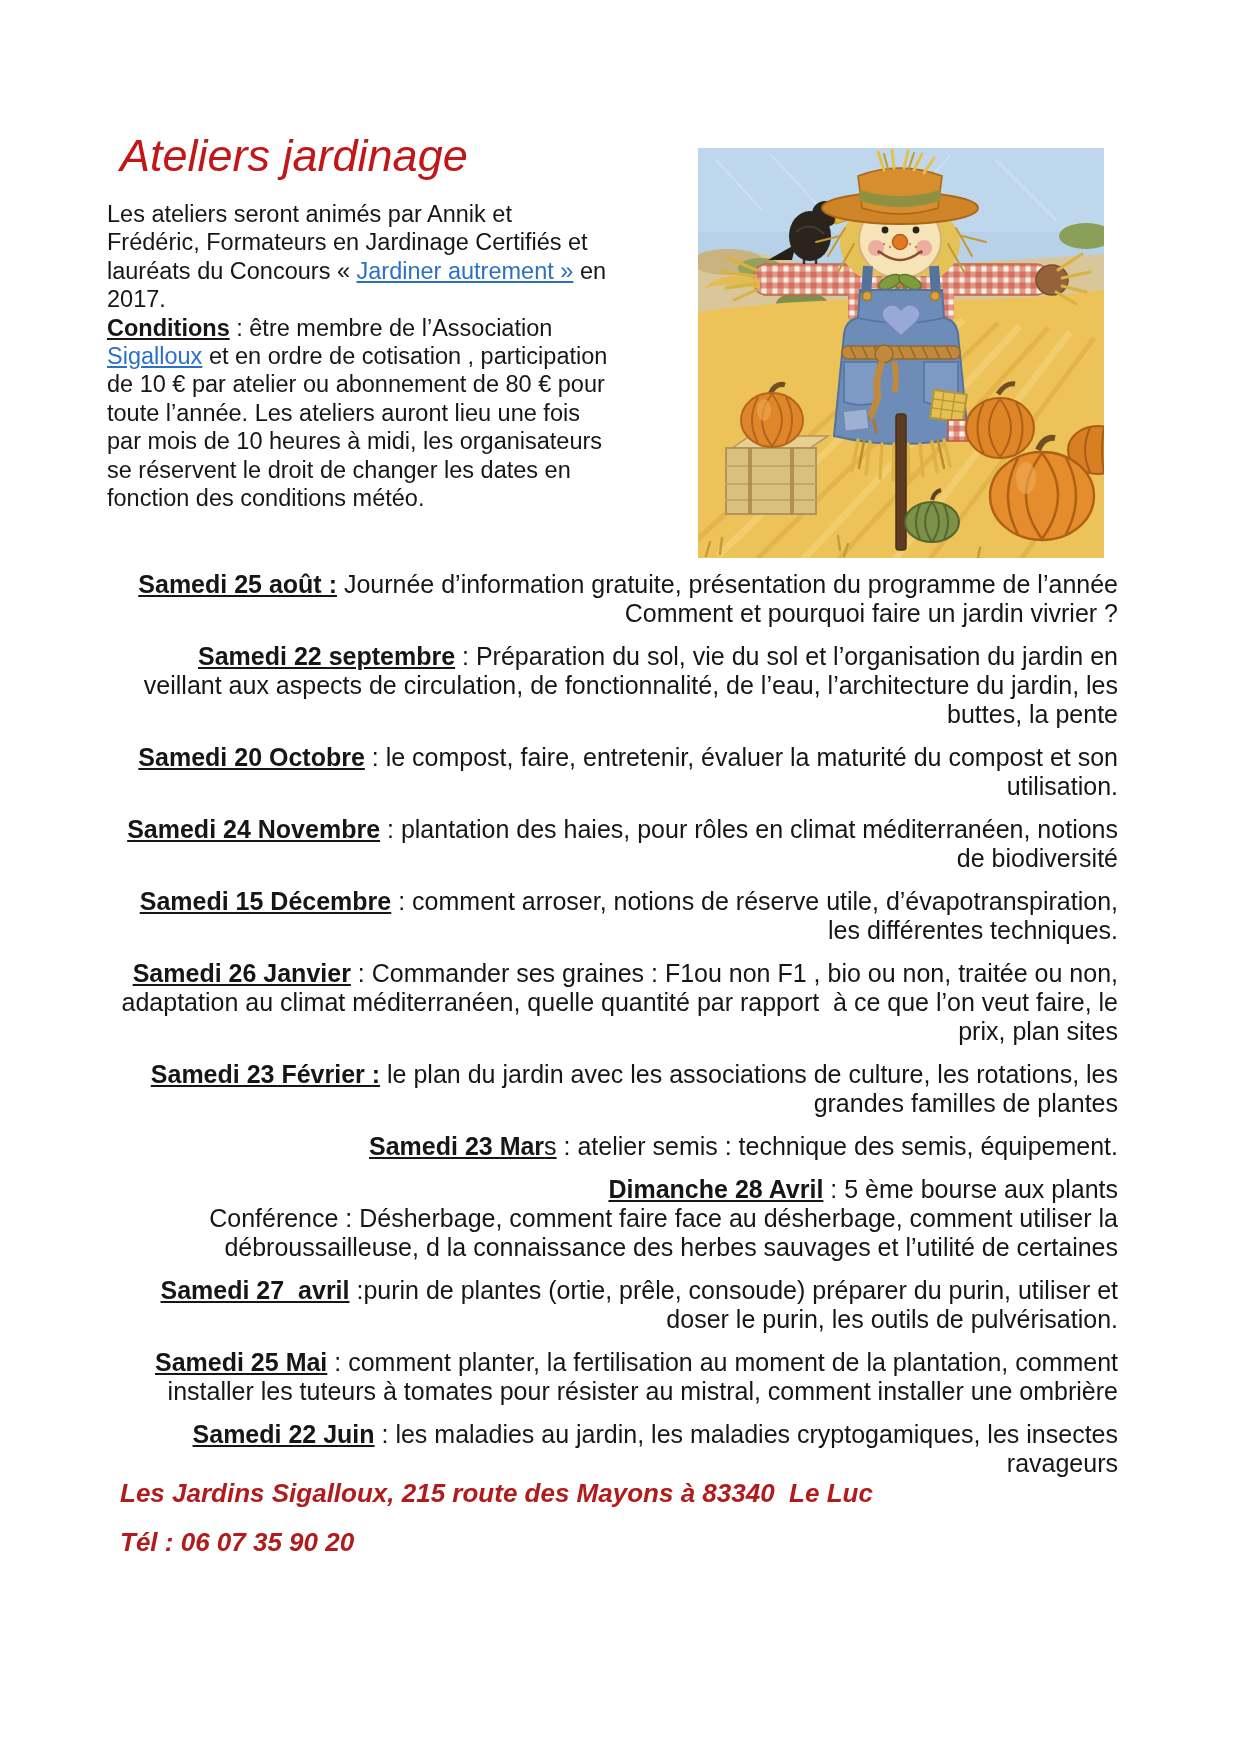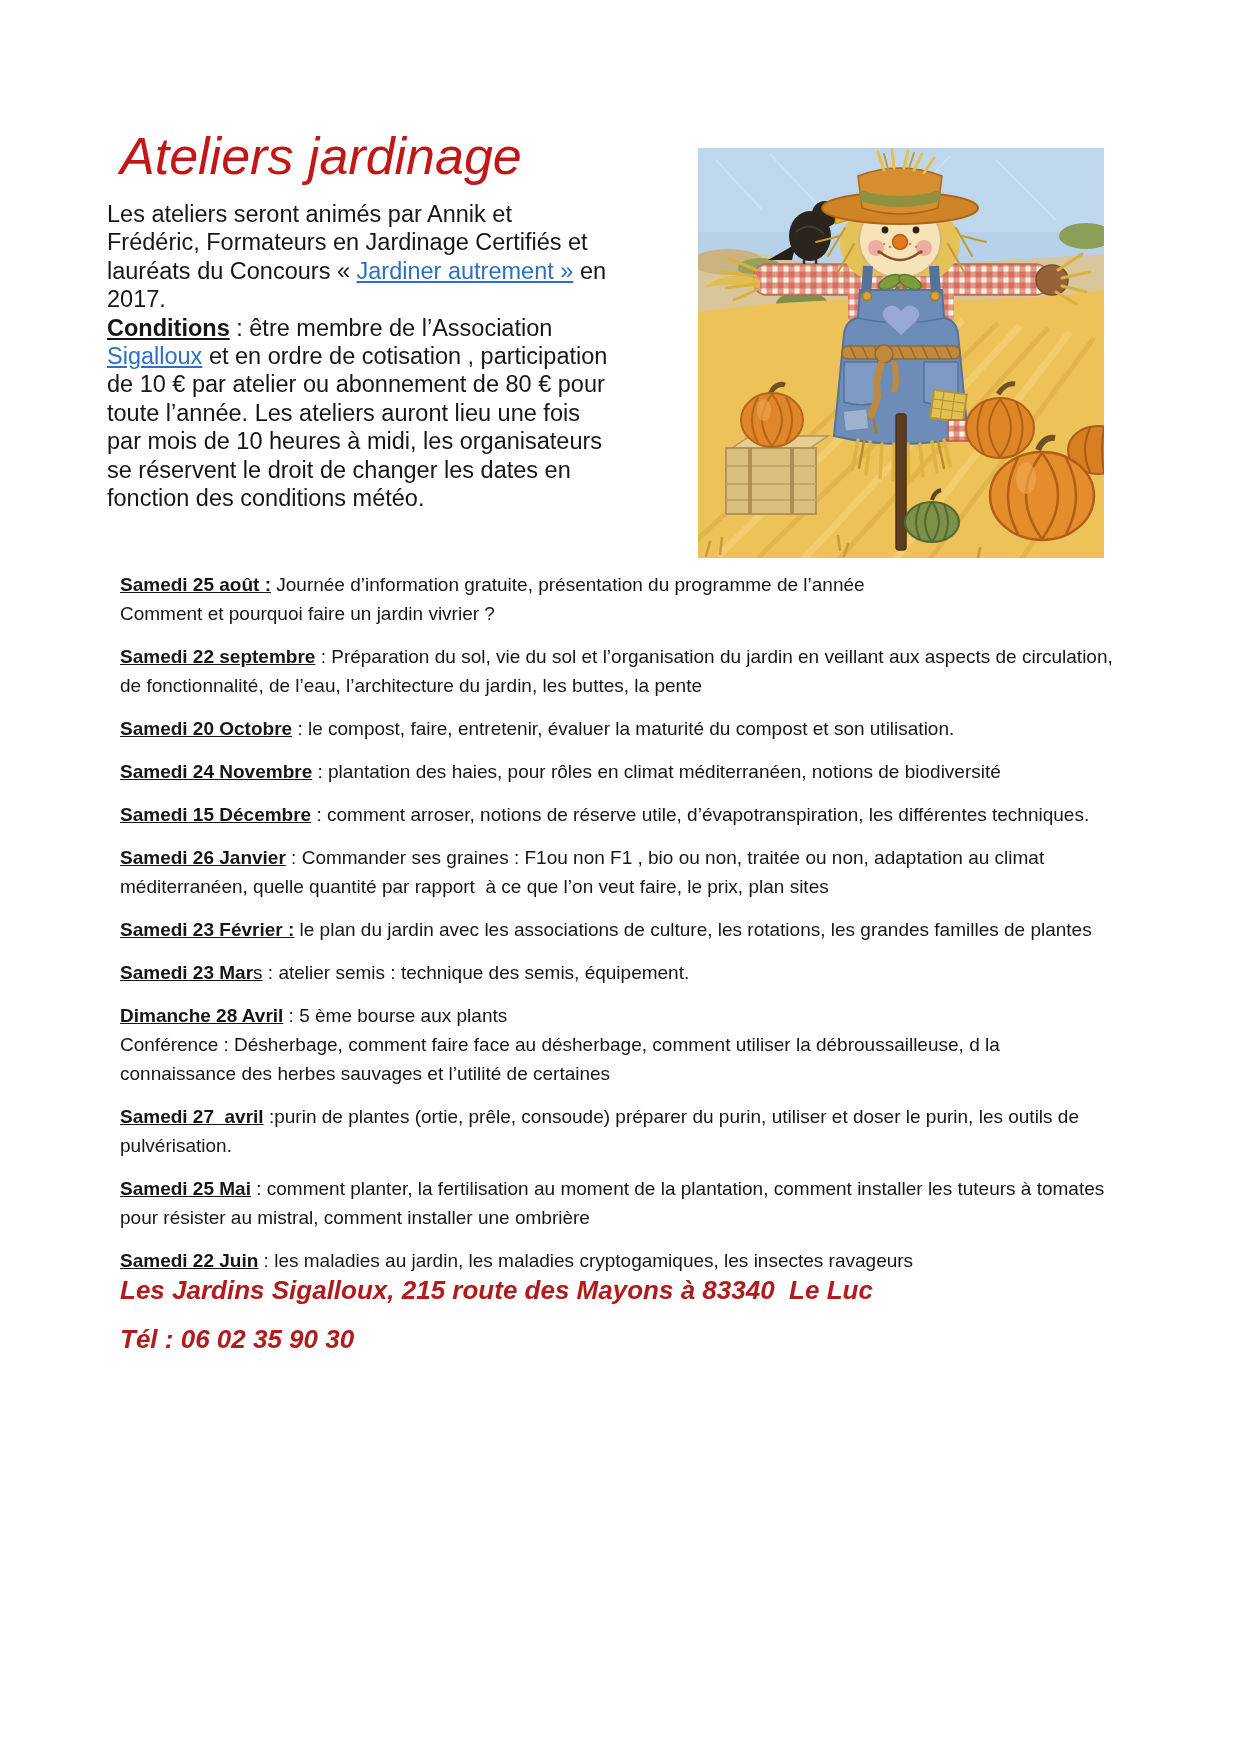--- a/index.html
+++ b/index.html
@@ -12,42 +12,43 @@
   body{
     width:1240px;height:1754px;
     font-family:"Liberation Sans","DejaVu Sans",sans-serif;
     color:var(--text-black);
     -webkit-font-smoothing:antialiased;
   }
   .page{position:relative;width:1240px;height:1754px;background:#ffffff;overflow:hidden;}
 
   .title{
     position:absolute;left:120px;top:128px;margin:0;
-    font-size:52px;line-height:56px;font-style:italic;font-weight:400;
+    font-size:45px;line-height:56px;font-style:italic;font-weight:400;
     color:var(--title-red);
   }
 
   .intro{
     position:absolute;left:107px;top:200px;width:502px;
     font-size:23.5px;line-height:28.4px;
     white-space:pre-wrap;
   }
 
   .illustration{
     position:absolute;left:698px;top:148px;width:406px;height:410px;
   }
   .illustration svg{display:block;}
 
   .content{
     position:absolute;left:120px;top:556px;width:1006px;
   }
   .entries p.entry{
     margin:14px 8px 0 0;
-    font-size:19px;line-height:29px;
+    font-size:25px;line-height:29px;
     white-space:pre-wrap;
+    text-align:right;
   }
 
   .s-b{font-weight:bold;}
   .s-u{text-decoration:underline;}
   .s-l{color:var(--link-blue);text-decoration:underline;cursor:pointer;}
 
   .footer p{
     margin:0;
     color:var(--footer-red);
     font-weight:bold;font-style:italic;
@@ -269,17 +270,17 @@
         <p class="entry"><span class="s-b s-u">Samedi 26 Janvier</span><span> : Commander ses graines : F1ou non F1 , bio ou non, traitée ou non, adaptation au climat méditerranéen, quelle quantité par rapport  à ce que l’on veut faire, le prix, plan sites</span></p>
         <p class="entry"><span class="s-b s-u">Samedi 23 Février :</span><span> le plan du jardin avec les associations de culture, les rotations, les grandes familles de plantes</span></p>
         <p class="entry"><span class="s-b s-u">Samedi 23 Mar</span><span class="s-u">s</span><span> : atelier semis : technique des semis, équipement.</span></p>
         <p class="entry"><span class="s-b s-u">Dimanche 28 Avril</span><span> : 5 ème bourse aux plants</span><br><span>Conférence : Désherbage, comment faire face au désherbage, comment utiliser la débroussailleuse, d la connaissance des herbes sauvages et l’utilité de certaines</span></p>
         <p class="entry"><span class="s-b s-u">Samedi 27  avril</span><span> :purin de plantes (ortie, prêle, consoude) préparer du purin, utiliser et doser le purin, les outils de pulvérisation.</span></p>
         <p class="entry"><span class="s-b s-u">Samedi 25 Mai</span><span> : comment planter, la fertilisation au moment de la plantation, comment installer les tuteurs à tomates pour résister au mistral, comment installer une ombrière</span></p>
         <p class="entry"><span class="s-b s-u">Samedi 22 Juin</span><span> : les maladies au jardin, les maladies cryptogamiques, les insectes ravageurs</span></p>
       </div>
     <div class="footer">
       <p class="addr">Les Jardins Sigalloux, 215 route des Mayons à 83340  Le Luc</p>
-      <p class="tel">Tél : 06 02 35 90 30</p>
+      <p class="tel">Tél : 06 07 35 90 20</p>
     </div>
   </div>
 
 </div>
 
 </body></html>

